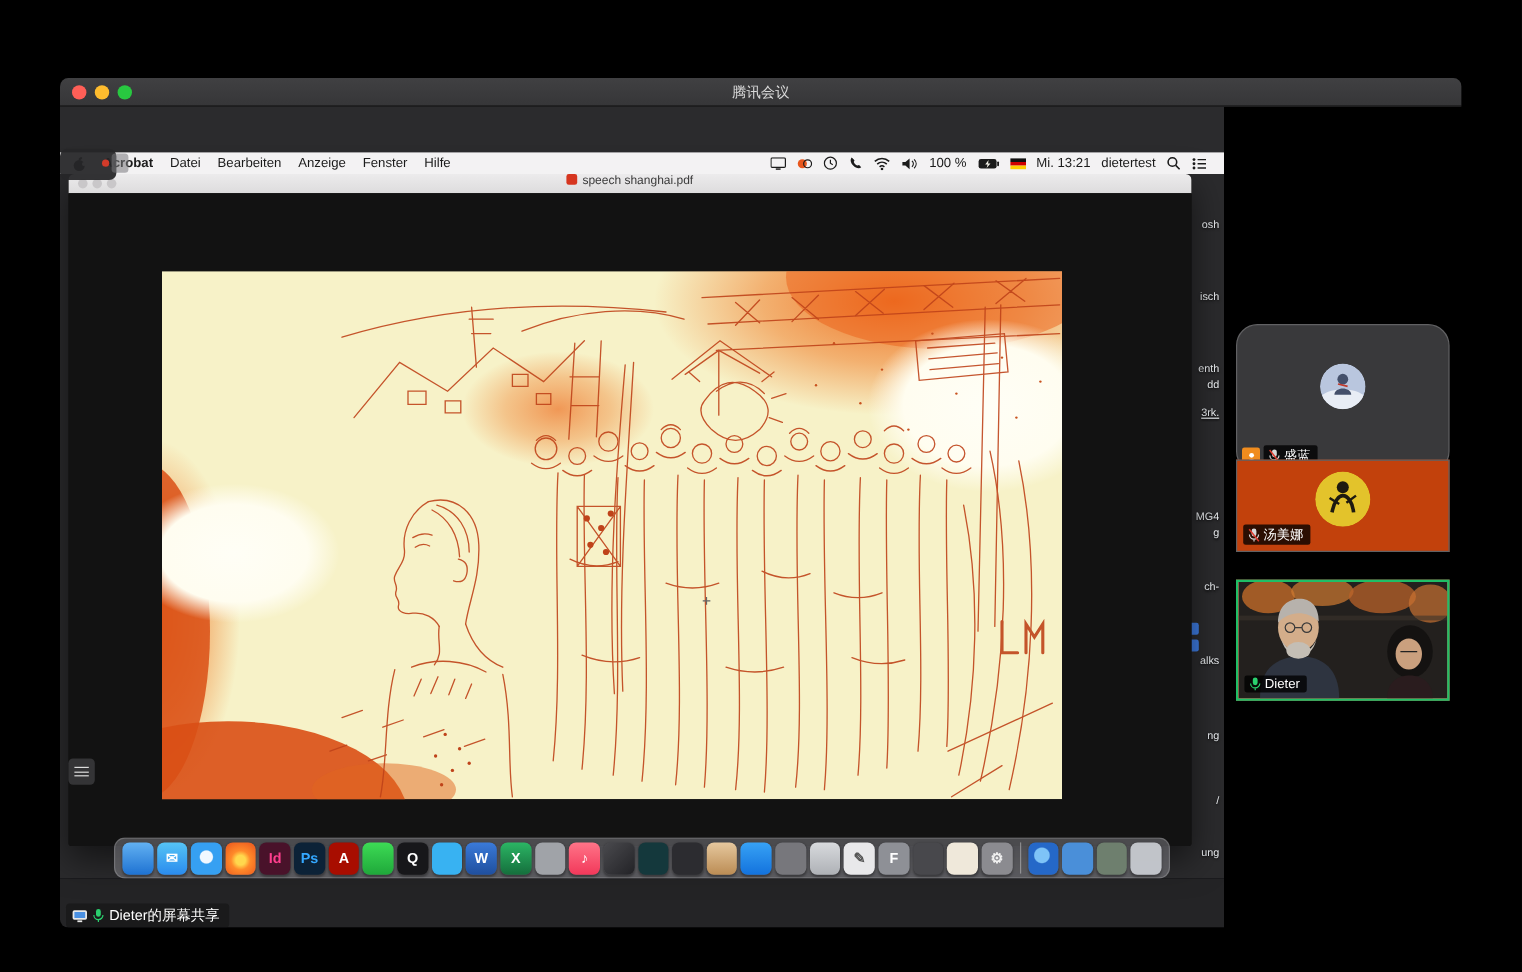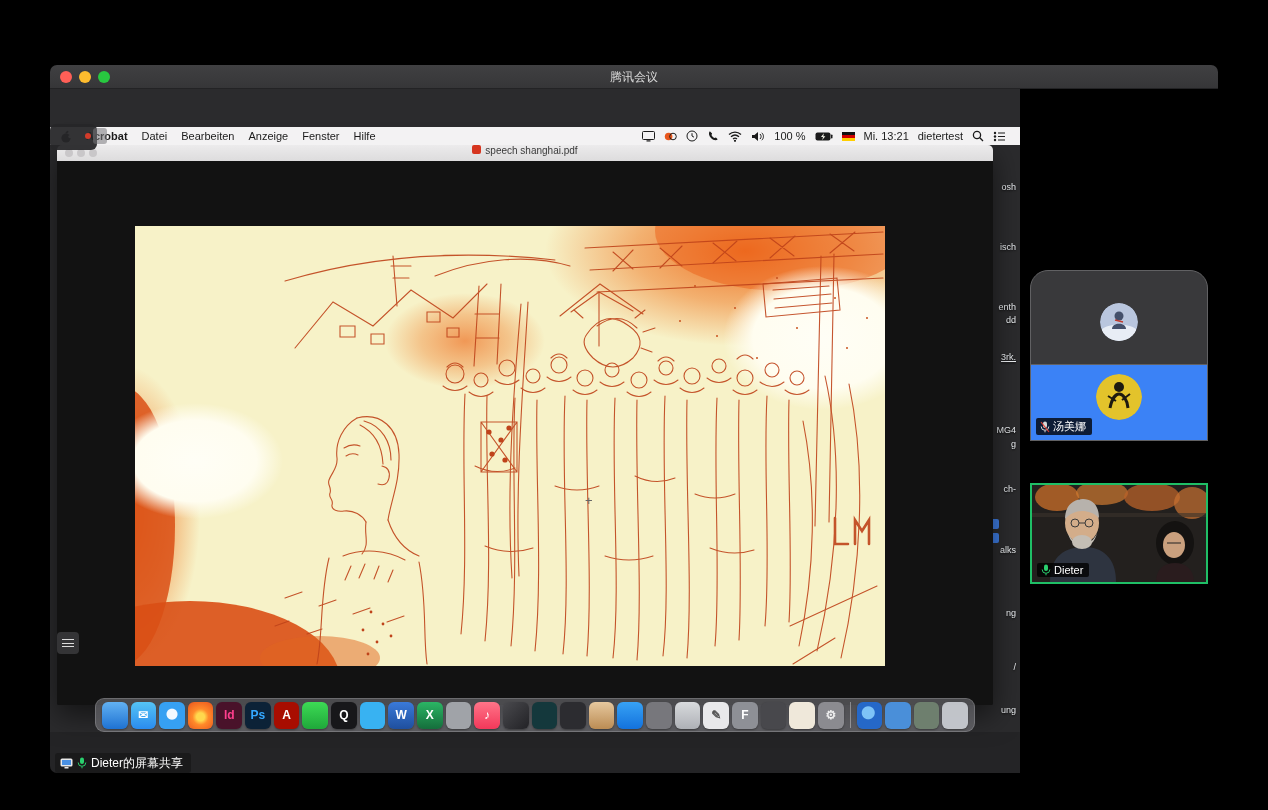--- a/index.html
+++ b/index.html
@@ -51,21 +51,21 @@
   
   .annot-btn{position:absolute;left:7px;top:567px;width:22px;height:22px;background:rgba(55,55,58,.92);border-radius:4px;z-index:5;display:flex;align-items:center;justify-content:center;}
   .annot-btn span{display:block;width:12px;height:8px;border-top:1.5px solid #ddd;border-bottom:1.5px solid #ddd;position:relative;}
   .annot-btn span::after{content:"";position:absolute;left:0;top:2.5px;width:12px;height:1.5px;background:#ddd;}
   .share-label{position:absolute;left:5px;top:688px;height:20px;background:rgba(25,25,27,.9);border-radius:3px;z-index:5;display:flex;align-items:center;gap:4px;padding:0 8px 0 5px;font-size:12px;color:#fff;}
   .cursor-cross{position:absolute;left:535px;top:428px;font-size:13px;color:#666;z-index:6;}
 
   
   .tile{position:absolute;left:980px;width:178px;background:#39393b;border:1px solid #616163;z-index:2;overflow:hidden;}
   .tile-1{top:205px;height:124px;border-radius:18px;}
-  .tile-2{top:299px;height:77px;background:#3b82f6;}
+  .tile-2{top:318px;height:77px;background:#c2410c;}
   .tile-3{top:418px;height:101px;border:2px solid #1fbf66;background:#ef4444;}
   .avatar{position:absolute;left:50%;top:42%;transform:translate(-50%,-50%);border-radius:50%;overflow:hidden;}
   .avatar svg{display:block;}
   .tile-label{position:absolute;bottom:5px;display:flex;align-items:center;gap:3px;background:rgba(0,0,0,.78);padding:1px 6px 1px 4px;border-radius:2px;font-size:11px;color:#fff;z-index:2;white-space:nowrap;}
   .badge-orange{position:absolute;left:4px;bottom:5px;width:15px;height:15px;background:#f08c1e;border-radius:2px;display:flex;align-items:center;justify-content:center;z-index:2;}
   .video-fill{position:absolute;left:0;top:0;width:100%;height:100%;}
 </style>
 </head>
 <body>
 
@@ -80,21 +80,21 @@
     </div>
 
     <div class="share-area"></div>
     <div class="below-strip"></div>
 
     <div id="fragments">
         <div class="frag" style="top: 117px;">osh</div>
         <div class="frag" style="top: 177px;">isch</div>
         <div class="frag" style="top: 237px;">enth</div>
         <div class="frag" style="top: 250px;">dd</div>
-        <div class="frag" style="top: 287px; text-decoration: underline;">3rk.</div>
+        <div class="frag" style="top: 274px; text-decoration: underline;">3rk.</div>
         <div class="frag" style="top: 360px;">MG4</div>
         <div class="frag" style="top: 374px;">g</div>
         <div class="frag" style="top: 419px;">ch-</div>
         <div class="frag" style="top: 480px;">alks</div>
         <div class="frag" style="top: 543px;">ng</div>
         <div class="frag" style="top: 597px;">/</div>
         <div class="frag" style="top: 640px;">ung</div>
       </div>
     <div class="blue-chip" style="top:454px"></div>
     <div class="blue-chip" style="top:468px"></div>

